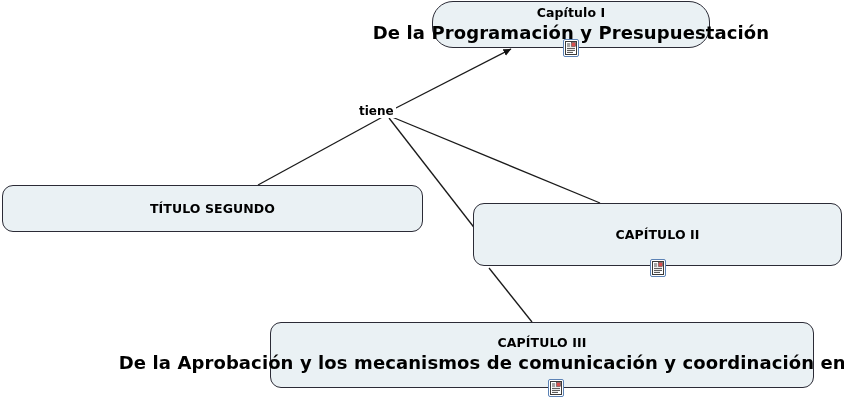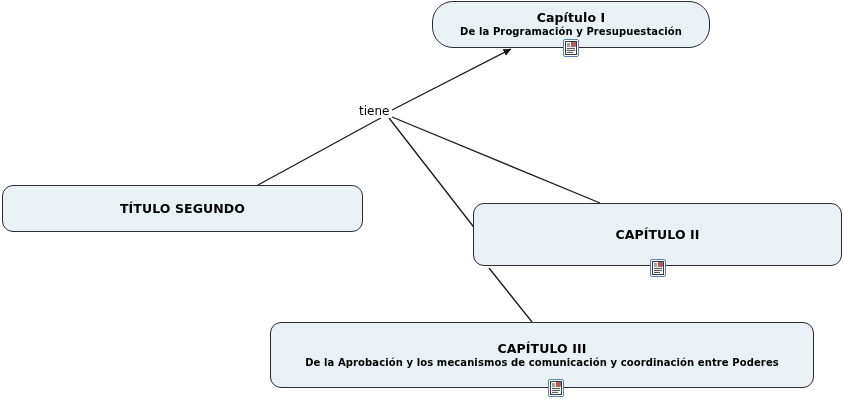--- a/index.html
+++ b/index.html
@@ -40,41 +40,41 @@
     color: #000000;
     font-weight: bold;
     line-height: 1.28;
   }
   .node .line1 {
     font-size: 12.5px;
     letter-spacing: 0.1px;
     white-space: nowrap;
   }
   .node .line2 {
-    font-size: 10px;
+    font-size: 18px;
     letter-spacing: 0.1px;
     white-space: nowrap;
   }
   .note-icon {
     position: absolute;
     z-index: 3;
     width: 16px;
     height: 18px;
     box-sizing: border-box;
     border: 1.5px solid #5b82b5;
     border-radius: 2px;
     background: #ffffff;
     padding: 1px;
   }
   .note-icon svg { display: block; }
   .edge-label {
     position: absolute;
     z-index: 3;
     font-size: 12px;
-    font-weight: normal;
+    font-weight: bold;
     color: #000000;
     background: #ffffff;
     padding: 0 2px;
     white-space: nowrap;
   }
 </style>
 </head>
 <body>
 
 <div id="canvas">
@@ -105,21 +105,21 @@
       <rect x="0.5" y="0.5" width="11" height="13" fill="#ffffff" stroke="#3a3a3a" stroke-width="1"></rect>
       <rect x="6.5" y="1.5" width="4" height="4" fill="#d94f4f" stroke="#333" stroke-width="0.5"></rect>
       <line x1="2" y1="3" x2="5.2" y2="3" stroke="#333" stroke-width="0.9"></line>
       <line x1="2" y1="5" x2="5.2" y2="5" stroke="#333" stroke-width="0.9"></line>
       <line x1="2" y1="7.4" x2="10" y2="7.4" stroke="#333" stroke-width="0.9"></line>
       <line x1="2" y1="9.4" x2="10" y2="9.4" stroke="#333" stroke-width="0.9"></line>
       <line x1="2" y1="11.4" x2="8" y2="11.4" stroke="#333" stroke-width="0.9"></line>
     </svg>
   </div>
 
-  <div class="node" id="node-1" style="left: 2px; top: 185px; width: 361px; height: 47px;">
+  <div class="node" id="node-1" style="left: 2px; top: 185px; width: 421px; height: 47px;">
     <div class="line1">TÍTULO SEGUNDO</div>
   </div>
 
   <div class="node" id="node-2" style="left: 473px; top: 203px; width: 369px; height: 63px;">
     <div class="line1">CAPÍTULO II</div>
   </div>
   <div class="note-icon" id="icon-2" style="left: 649.5px; top: 259px;">
     <svg width="12" height="14" viewBox="0 0 12 14">
       <rect x="0.5" y="0.5" width="11" height="13" fill="#ffffff" stroke="#3a3a3a" stroke-width="1"></rect>
       <rect x="6.5" y="1.5" width="4" height="4" fill="#d94f4f" stroke="#333" stroke-width="0.5"></rect>

